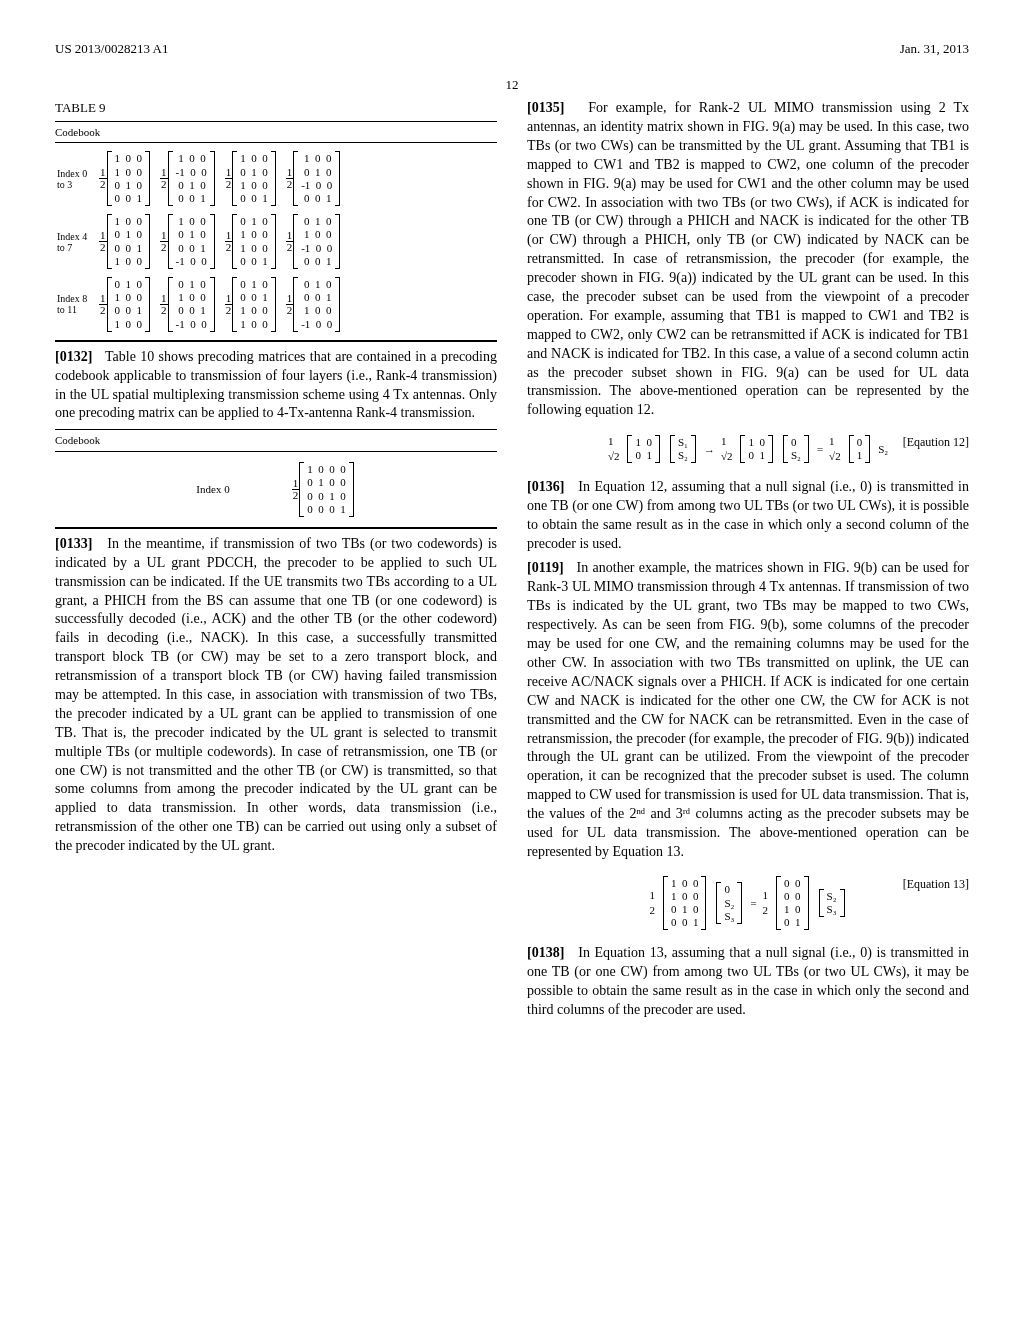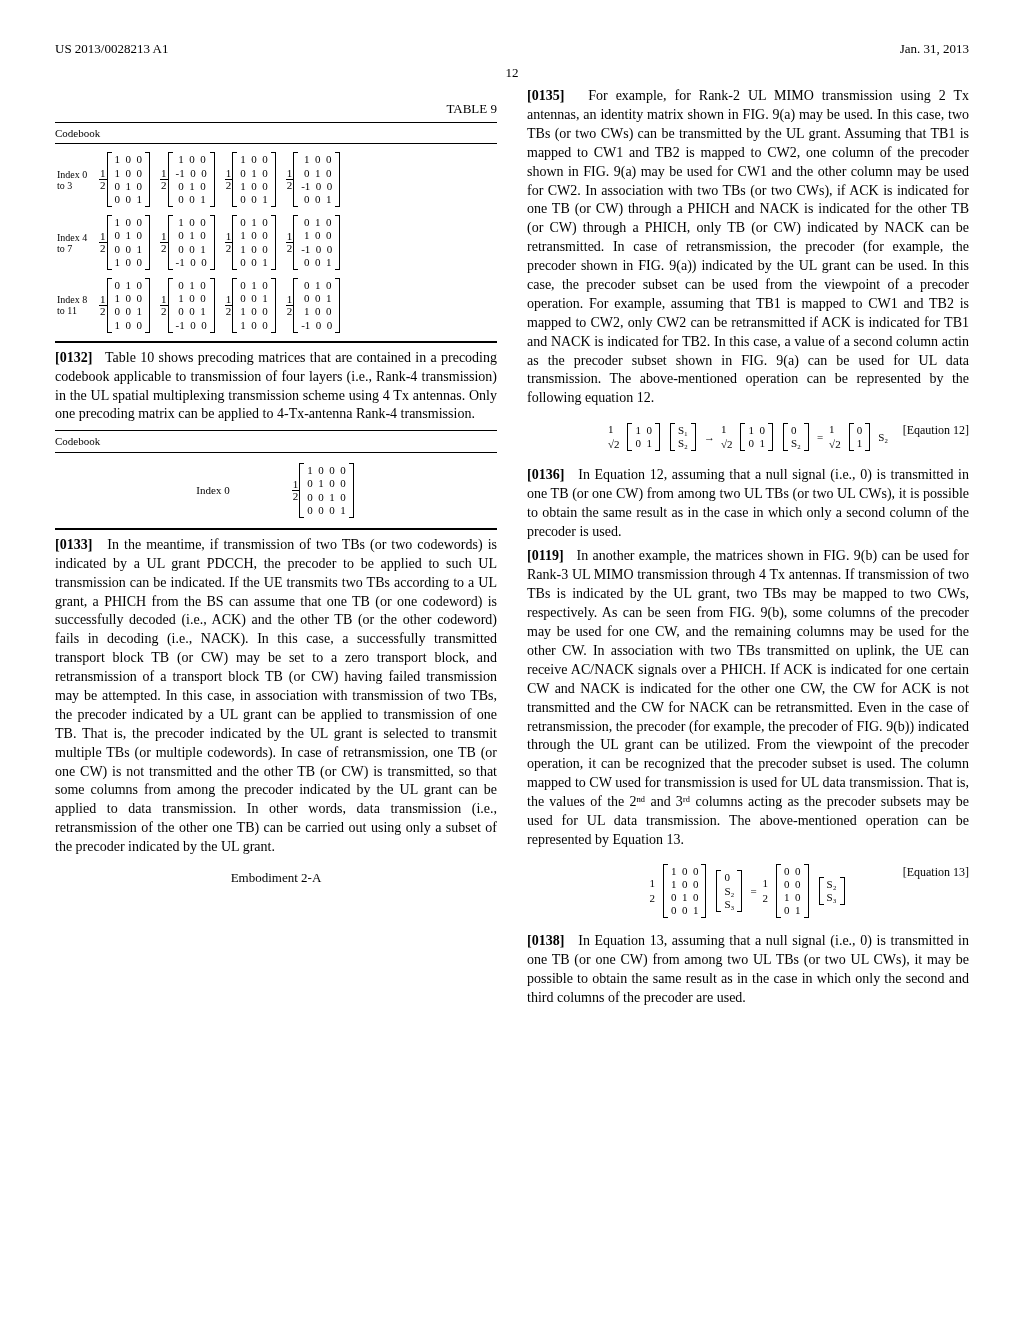--- a/index.html
+++ b/index.html
@@ -14,37 +14,37 @@
     font-size: 13px;
     line-height: 1.35;
   }
   .page {
     padding: 40px 55px 40px 55px;
   }
   .header {
     display: flex;
     justify-content: space-between;
     font-size: 13px;
-    margin-bottom: 6px;
+    margin-bottom: 18px;
   }
   .pagenum {
     text-align: center;
     font-size: 13px;
   }
   .columns {
     display: flex;
     gap: 30px;
   }
   .col {
     width: 50%;
   }
   .table-title {
-    text-align: right;
-    font-size: 13px;
-    margin: 19px 0 4px 0;
+    text-align: left;
+    font-size: 13px;
+    margin: 6px 0 4px 0;
   }
   .table-wrap {
     border-top: 1.5px solid #000;
     border-bottom: 1.5px solid #000;
     padding: 0;
   }
   .table-subtitle {
     font-size: 11px;
     padding: 3px 0;
     border-bottom: 1px solid #000;
@@ -179,21 +179,20 @@
             <span id="t10m"><span class="matrix"><span class="frac"><div class="n">1</div><div class="d">2</div></span><span class="bracket-l"></span><span class="mbody"><div>1  0  0  0</div><div>0  1  0  0</div><div>0  0  1  0</div><div>0  0  0  1</div></span><span class="bracket-r"></span></span></span>
           </div>
         </div>
       </div>
 
       <p class="para">
         <span class="pn">[0133]</span>&nbsp;&nbsp;
         <span>In the meantime, if transmission of two TBs (or two codewords) is indicated by a UL grant PDCCH, the precoder to be applied to such UL transmission can be indicated. If the UE transmits two TBs according to a UL grant, a PHICH from the BS can assume that one TB (or one codeword) is successfully decoded (i.e., ACK) and the other TB (or the other codeword) fails in decoding (i.e., NACK). In this case, a successfully transmitted transport block TB (or CW) may be set to a zero transport block, and retransmission of a transport block TB (or CW) having failed transmission may be attempted. In this case, in association with transmission of two TBs, the precoder indicated by a UL grant can be applied to transmission of one TB. That is, the precoder indicated by the UL grant is selected to transmit multiple TBs (or multiple codewords). In case of retransmission, one TB (or one CW) is not transmitted and the other TB (or CW) is transmitted, so that some columns from among the precoder indicated by the UL grant can be applied to data transmission. In other words, data transmission (i.e., retransmission of the other one TB) can be carried out using only a subset of the precoder indicated by the UL grant.</span>
       </p>
 
-      <div class="subhead">Embodiment 2-A</div>
 
 
     </div>
 
     <div class="col">
 
       <p class="para">
         <span class="pn">[0135]</span>&nbsp;&nbsp;
         <span>For example, for Rank-2 UL MIMO transmission using 2 Tx antennas, an identity matrix shown in FIG. 9(a) may be used. In this case, two TBs (or two CWs) can be transmitted by the UL grant. Assuming that TB1 is mapped to CW1 and TB2 is mapped to CW2, one column of the precoder shown in FIG. 9(a) may be used for CW1 and the other column may be used for CW2. In association with two TBs (or two CWs), if ACK is indicated for one TB (or CW) through a PHICH and NACK is indicated for the other TB (or CW) through a PHICH, only TB (or CW) indicated by NACK can be retransmitted. In case of retransmission, the precoder (for example, the precoder shown in FIG. 9(a)) indicated by the UL grant can be used. In this case, the precoder subset can be used from the viewpoint of a precoder operation. For example, assuming that TB1 is mapped to CW1 and TB2 is mapped to CW2, only CW2 can be retransmitted if ACK is indicated for TB1 and NACK is indicated for TB2. In this case, a value of a second column actin as the precoder subset shown in FIG. 9(a) can be used for UL data transmission. The above-mentioned operation can be represented by the following equation 12.</span>
       </p>

